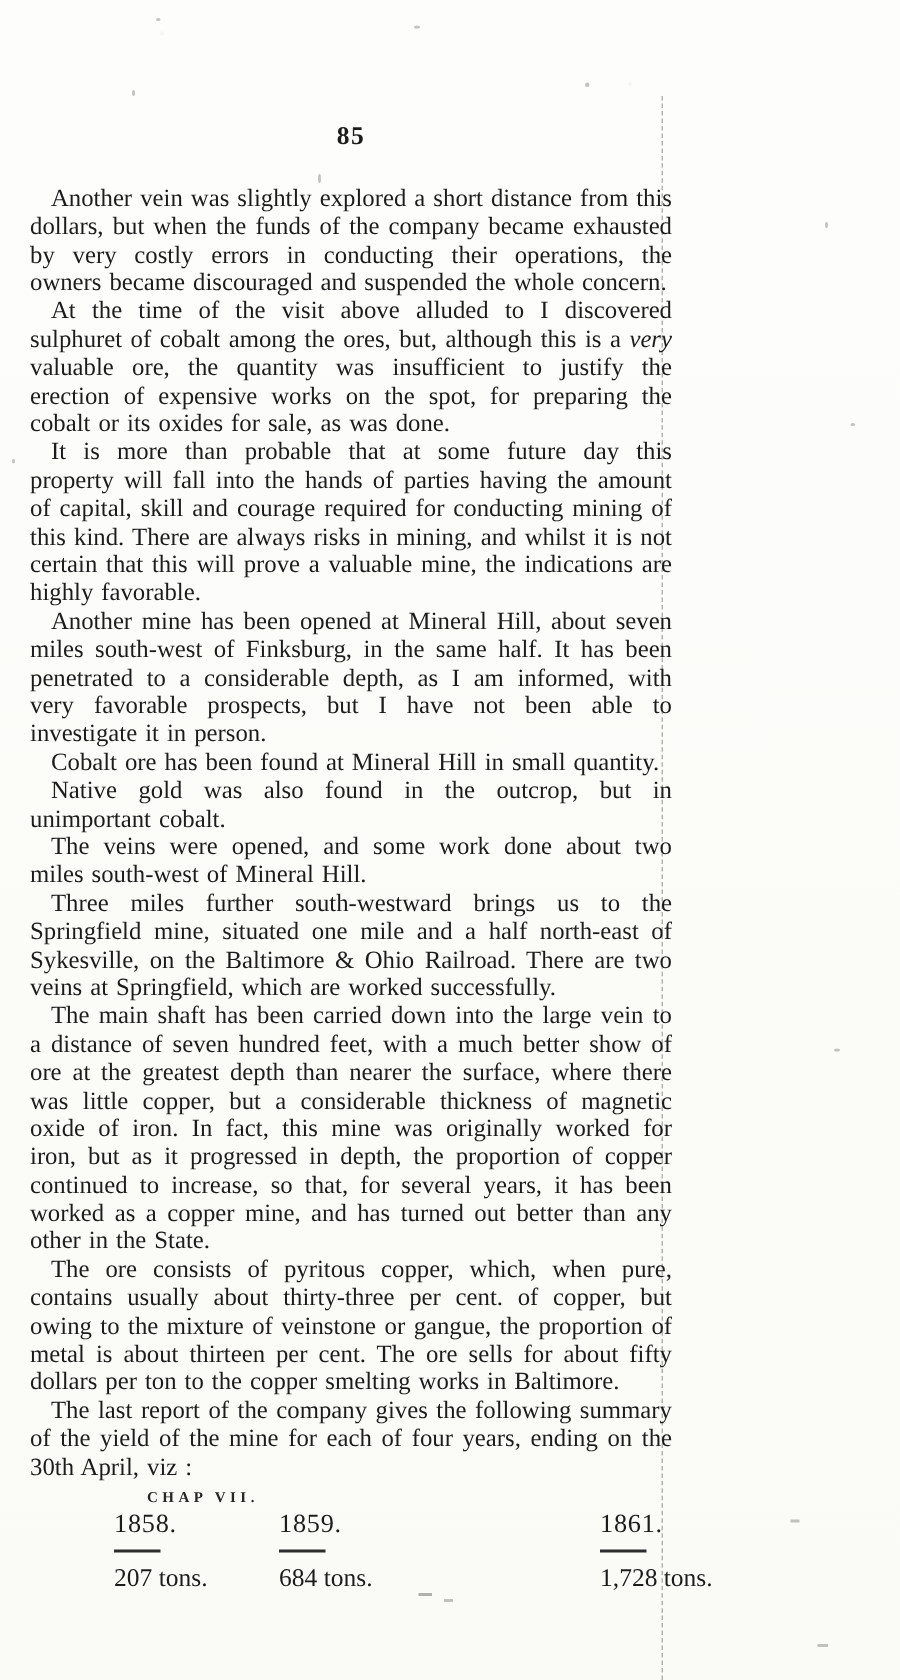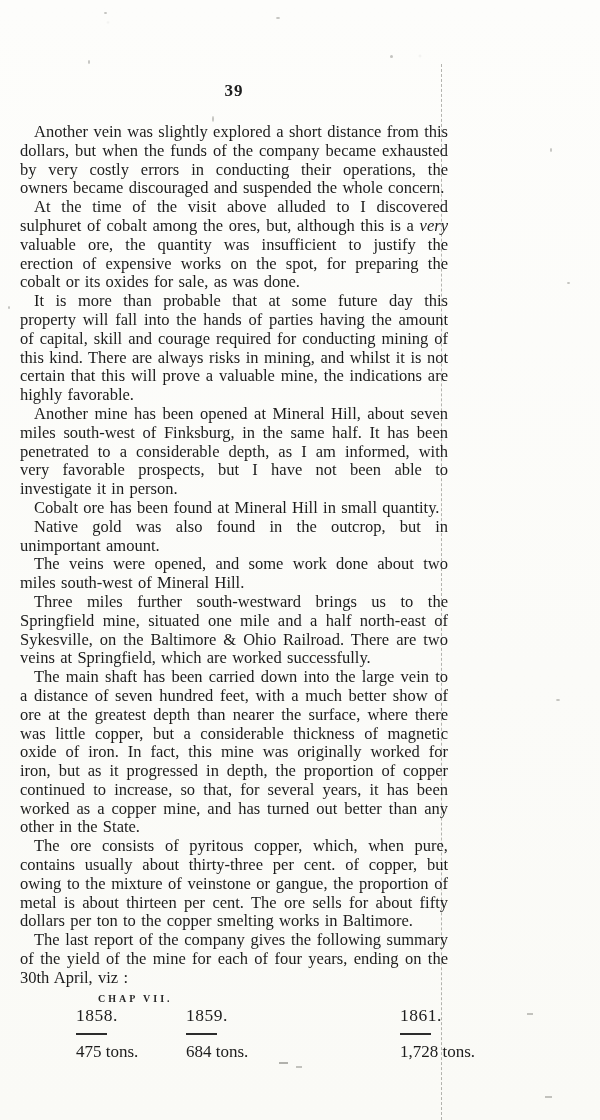--- a/index.html
+++ b/index.html
@@ -75,41 +75,41 @@
 <div class="speck" style="left:567px; top:282px; width:3px; height:2px;"></div>
 <div class="speck" style="left:8px;   top:306px; width:2px; height:3px;"></div>
 <div class="speck" style="left:556px; top:699px; width:4px; height:2px;"></div>
 <div class="speck" style="left:527px; top:1013px; width:6px; height:2px; border-radius:0;"></div>
 <div class="speck" style="left:279px; top:1062px; width:9px; height:2px; border-radius:0; opacity:.65;"></div>
 <div class="speck" style="left:296px; top:1066px; width:6px; height:2px; border-radius:0; opacity:.5;"></div>
 <div class="speck" style="left:545px; top:1096px; width:7px; height:2px; border-radius:0;"></div>
 
 <div class="crease-line"></div>
 
-<div class="page-number">39</div>
+<div class="page-number">85</div>
 
 <div class="text-block">
   <p>Another vein was slightly explored a short distance from this dollars, but when the funds of the company became exhausted by very costly errors in conducting their operations, the owners became discouraged and suspended the whole concern.</p>
   <p><span>At the time of the visit above alluded to I discovered sulphuret of cobalt among the ores, but, although this is a </span><em>very</em><span> valuable ore, the quantity was insufficient to justify the erection of expensive works on the spot, for preparing the cobalt or its oxides for sale, as was done.</span></p>
   <p>It is more than probable that at some future day this property will fall into the hands of parties having the amount of capital, skill and courage required for conducting mining of this kind. There are always risks in mining, and whilst it is not certain that this will prove a valuable mine, the indications are highly favorable.</p>
   <p>Another mine has been opened at Mineral Hill, about seven miles south-west of Finksburg, in the same half. It has been penetrated to a considerable depth, as I am informed, with very favorable prospects, but I have not been able to investigate it in person.</p>
   <p>Cobalt ore has been found at Mineral Hill in small quantity.</p>
-  <p>Native gold was also found in the outcrop, but in unimportant amount.</p>
+  <p>Native gold was also found in the outcrop, but in unimportant cobalt.</p>
   <p>The veins were opened, and some work done about two miles south-west of Mineral Hill.</p>
   <p>Three miles further south-westward brings us to the Springfield mine, situated one mile and a half north-east of Sykesville, on the Baltimore &amp; Ohio Railroad.  There are two veins at Springfield, which are worked successfully.</p>
   <p>The main shaft has been carried down into the large vein to a distance of seven hundred feet, with a much better show of ore at the greatest depth than nearer the surface, where there was little copper, but a considerable thickness of magnetic oxide of iron.  In fact, this mine was originally worked for iron, but as it progressed in depth, the proportion of copper continued to increase, so that, for several years, it has been worked as a copper mine, and has turned out better than any other in the State.</p>
   <p>The ore consists of pyritous copper, which, when pure, contains usually about thirty-three per cent. of copper, but owing to the mixture of veinstone or gangue, the proportion of metal is about thirteen per cent.  The ore sells for about fifty dollars per ton to the copper smelting works in Baltimore.</p>
   <p>The last report of the company gives the following summary of the yield of the mine for each of four years, ending on the 30th April, viz :</p>
 </div>
 
 <div class="yield-table">
   <div class="yield-col col-0">
     <div class="year">1858.</div>
     <div class="col-rule"></div>
-    <div class="tons">475 tons.</div>
+    <div class="tons">207 tons.</div>
   </div>
   <div class="yield-col col-1">
     <div class="year">1859.</div>
     <div class="col-rule"></div>
     <div class="tons">684 tons.</div>
   </div>
   <div class="yield-col col-3">
     <div class="year">1861.</div>
     <div class="col-rule"></div>
     <div class="tons">1,728 tons.</div>

